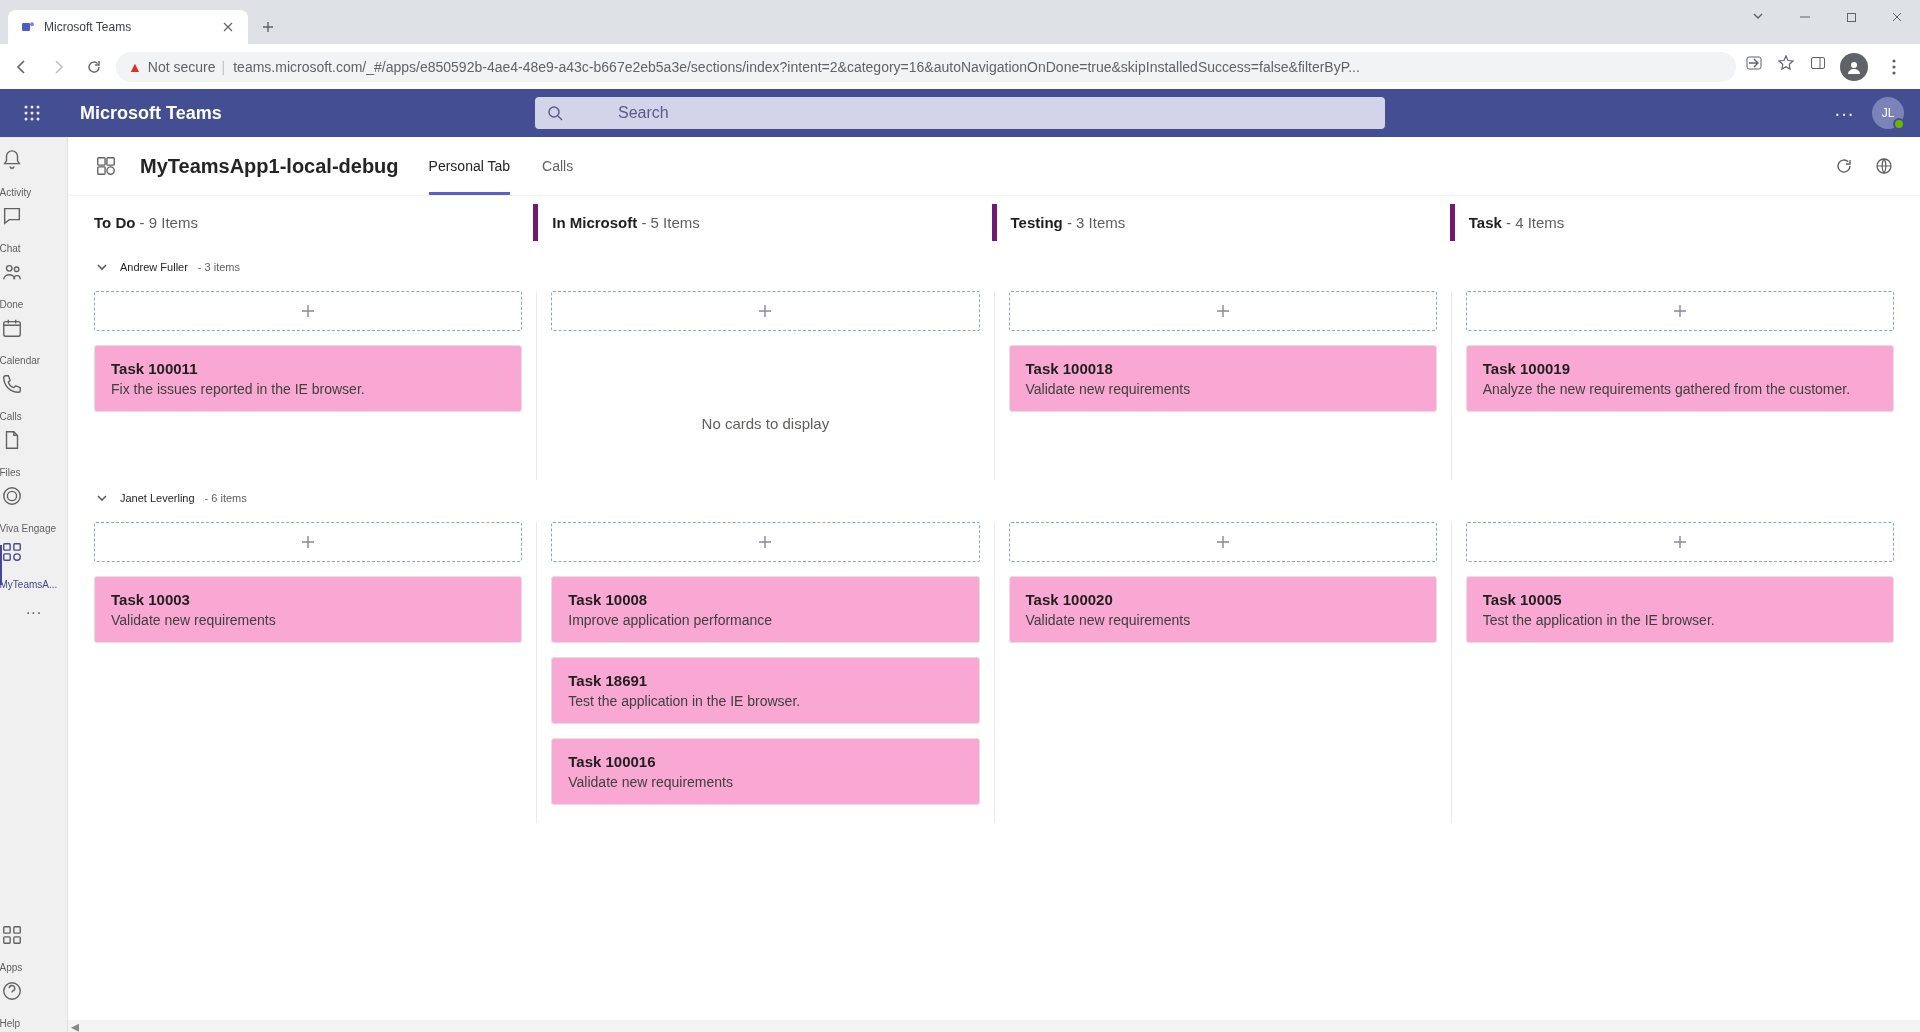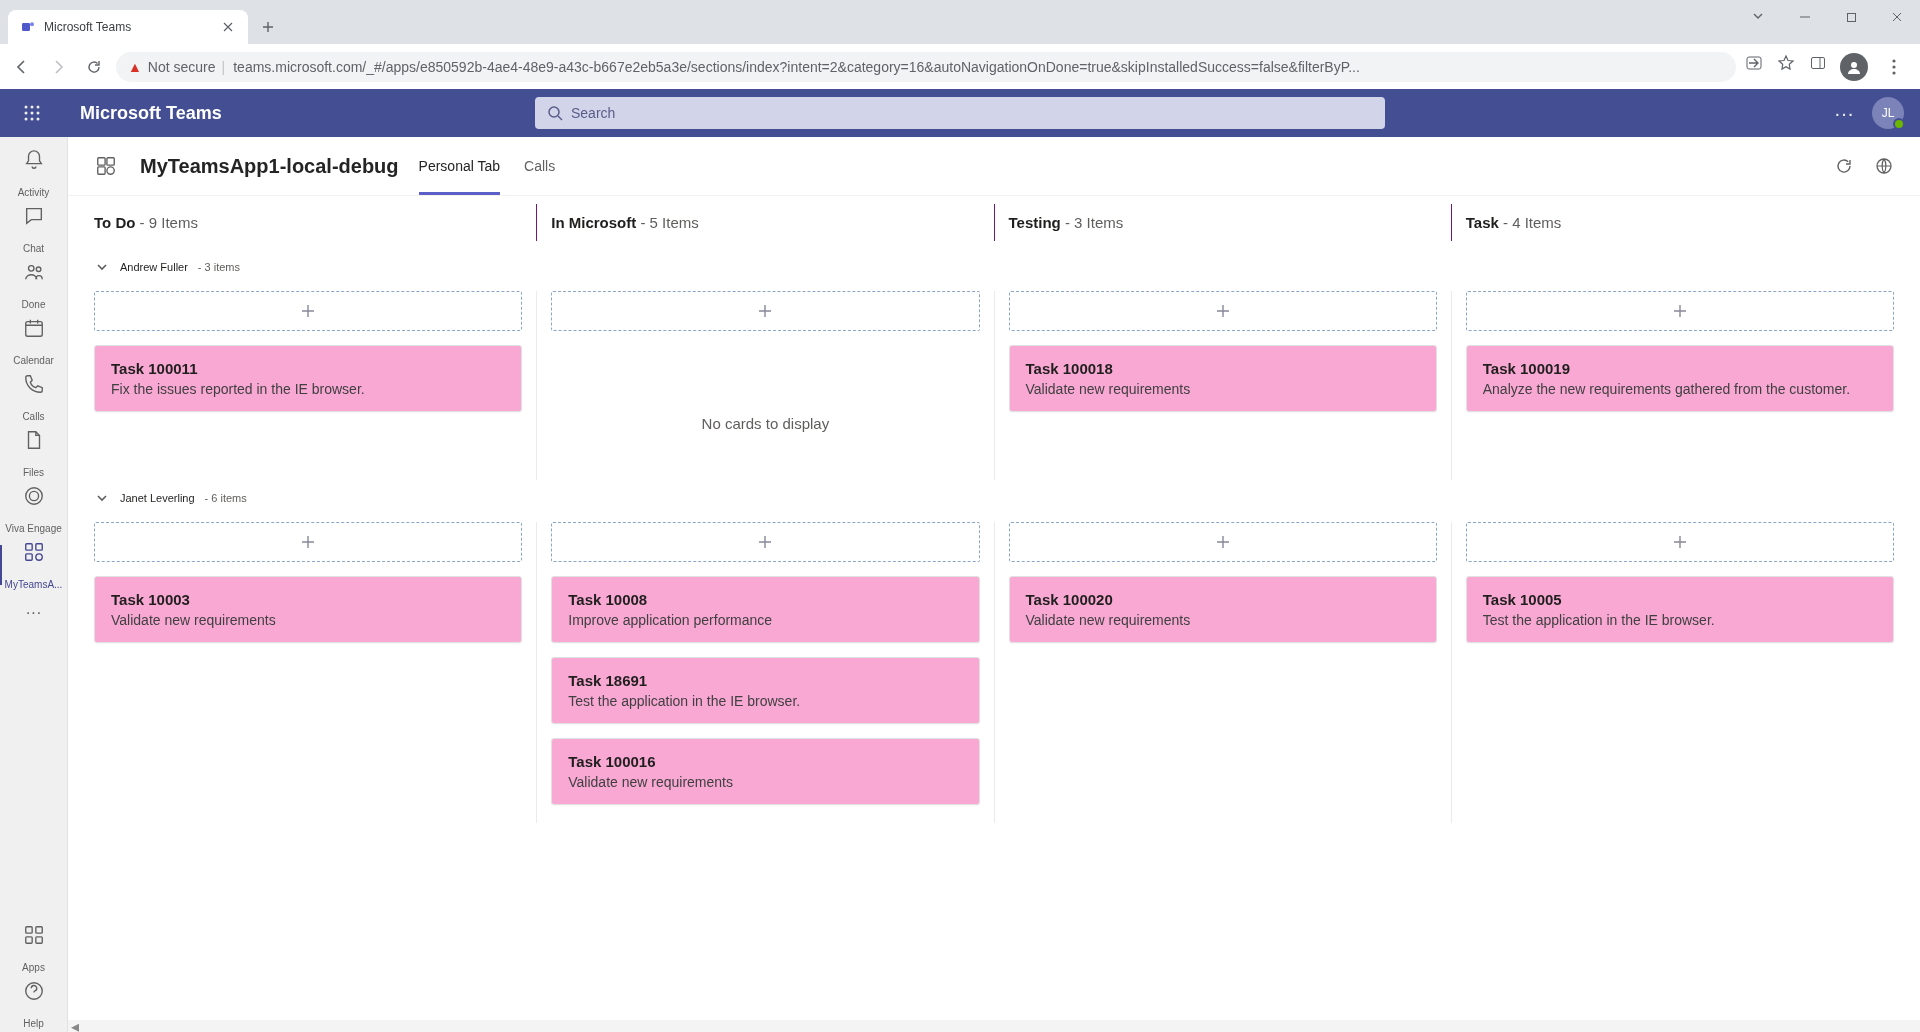--- a/index.html
+++ b/index.html
@@ -28,53 +28,53 @@
 .addr-actions .icn { width: 20px; height: 20px; color: #5f6368; display: flex; align-items: center; justify-content: center; }
 .profile { width: 28px; height: 28px; border-radius: 50%; background: #5f6368; display: flex; align-items: center; justify-content: center; color: #fff; font-size: 12px; }
 .kebab { width: 28px; height: 28px; display: flex; align-items: center; justify-content: center; color: #5f6368; }
 
 
 .teams-top { height: 48px; background: #444f93; display: flex; align-items: center; padding: 0 16px; gap: 24px; position: relative; }
 .waffle { width: 32px; height: 32px; display: flex; align-items: center; justify-content: center; cursor: pointer; }
 .waffle svg { width: 16px; height: 16px; fill: rgba(255,255,255,.9); }
 .brand { color: #fff; font-weight: 600; font-size: 18px; margin-left: 8px; }
 .search-wrap { position: absolute; left: 50%; transform: translateX(-50%); width: 850px; height: 32px; background: #d2d5ea; border-radius: 4px; display: flex; align-items: center; padding: 0 12px; gap: 8px; color: #5a5c88; }
-.search-wrap input { flex: 1; border: none; background: transparent; outline: none; font-size: 14px; color: #404040; }
+.search-wrap input { flex: 1; border: none; background: transparent; outline: none; font-size: 16px; color: #404040; margin-left: 47px; }
 .search-wrap input::placeholder { color: #5a5c88; }
 .top-right { margin-left: auto; display: flex; align-items: center; gap: 18px; }
 .more-dots { color: rgba(255,255,255,.9); font-size: 20px; cursor: pointer; }
 .avatar { width: 32px; height: 32px; border-radius: 50%; background: #7b83b8; color: #fff; display: flex; align-items: center; justify-content: center; font-size: 12px; position: relative; }
 .presence { position: absolute; bottom: -1px; right: -1px; width: 12px; height: 12px; border-radius: 50%; background: #6bb700; border: 2px solid #444f93; }
 
 
 .workspace { display: flex; height: calc(1032px - 89px - 48px); }
 .rail { width: 68px; background: #f0f0f0; border-right: 1px solid #e1e1e1; display: flex; flex-direction: column; align-items: center; padding-top: 8px; }
-.rail-item { width: 68px; height: 56px; display: flex; flex-direction: column; align-items: center; justify-content: center; gap: 15px; color: #616161; cursor: pointer; font-size: 10px; position: relative; }
+.rail-item { width: 68px; height: 56px; display: flex; flex-direction: column; justify-content: center; gap: 15px; color: #616161; cursor: pointer; font-size: 10px; position: relative; }
 .rail-item.selected { color: #444791; }
 .rail-item.selected::before { content: ""; position: absolute; left: 0; top: 8px; bottom: 8px; width: 2px; background: #444791; }
 .rail-icon { width: 24px; height: 24px; display: flex; align-items: center; justify-content: center; }
 .rail-icon svg { width: 22px; height: 22px; stroke: currentColor; fill: none; stroke-width: 1.5; }
 .rail-spacer { flex: 1; }
 .rail-more { height: 40px; display: flex; align-items: center; justify-content: center; width: 100%; color: #616161; }
 
 .content { flex: 1; background: #fff; display: flex; flex-direction: column; justify-content: center; }
 .header { height: 58px; display: flex; align-items: center; padding: 0 24px; gap: 20px; border-bottom: 0; }
 .hdr-icon { width: 28px; height: 28px; display: flex; align-items: center; justify-content: center; color: #616161; }
 .hdr-title { font-size: 20px; font-weight: 700; color: #242424; }
-.tabs { display: flex; gap: 24px; }
+.tabs { display: flex; gap: 32px; margin-left: 10px; }
 .tab-item { height: 58px; display: flex; align-items: center; font-size: 14px; color: #616161; cursor: pointer; position: relative; }
 .tab-item.active { color: #242424; }
 .tab-item.active::after { content: ""; position: absolute; bottom: 0; left: 0; right: 0; height: 3px; background: #5b5fc7; }
 .hdr-actions { margin-left: auto; display: flex; gap: 16px; color: #616161; }
 .hdr-actions .ic { width: 24px; height: 24px; display: flex; align-items: center; justify-content: center; cursor: pointer; }
 
 
 .kanban { flex: 1; overflow: auto; border-top: 1px solid #f3f2f1; }
 .col-headers { display: flex; padding: 8px 12px; }
-.col-head { flex: 1; padding: 10px 14px; font-size: 15px; color: #201f1e; border-right: 1px solid #701a75; }
+.col-head { flex: 1; padding: 10px 14px; font-size: 15px; color: #201f1e; border-right: 5px solid #701a75; }
 .col-head:last-child { border-right: none; }
 .col-head .count { color: #605e5c; font-weight: 400; }
 
 .swimlane { padding: 0 12px; }
 .swim-head { display: flex; align-items: center; gap: 10px; padding: 10px 14px 6px; font-size: 11px; color: #201f1e; }
 .swim-head .chev { width: 16px; height: 16px; display: flex; align-items: center; justify-content: center; color: #605e5c; }
 .swim-head .count { color: #605e5c; }
 .swim-cols { display: flex; margin-top: 10px; gap: 0; }
 .swim-col { flex: 1; padding: 0 14px 18px; border-right: 1px solid #edebe9; display: flex; flex-direction: column; gap: 14px; }
 .swim-col:last-child { border-right: none; }

